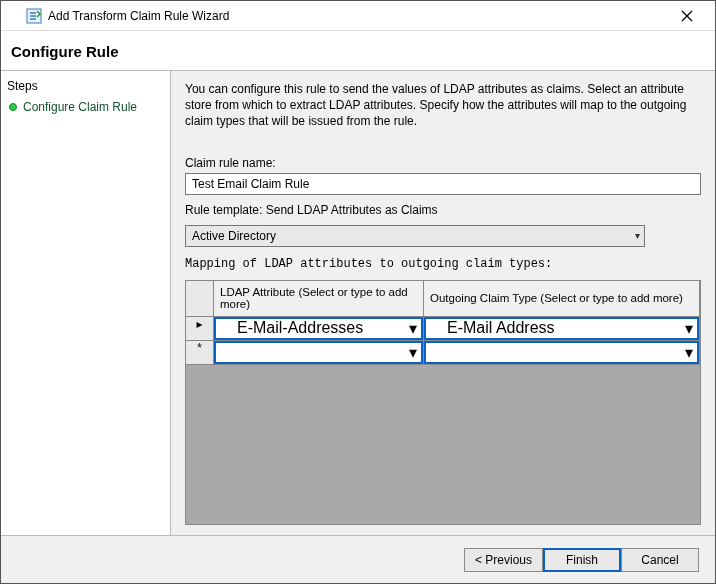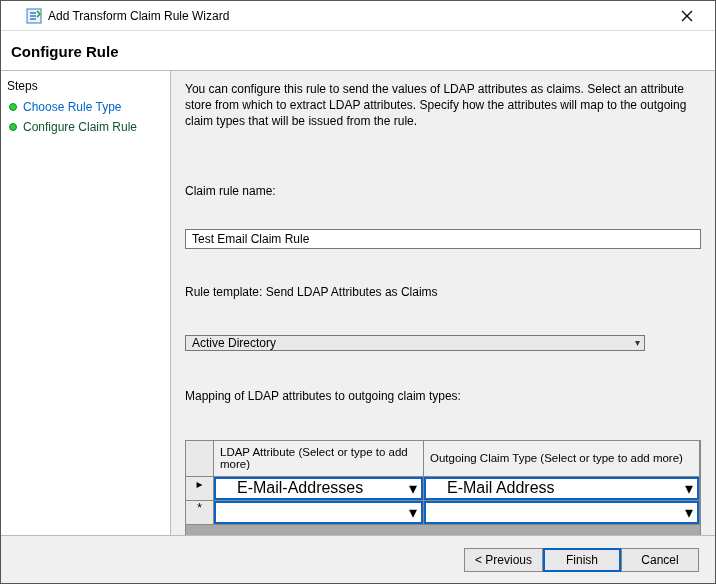--- a/index.html
+++ b/index.html
@@ -73,21 +73,20 @@
   }
   .step .link { color: #0066cc; cursor: pointer; }
   .step .current { color: #14532d; }
   .main {
     flex: 1;
     background: #f0f0f0;
     padding: 10px 14px 10px 14px;
     display: flex;
     flex-direction: column;
     min-height: 0;
-    gap: 28px;
   }
   .desc { line-height: 1.35; margin-bottom: 10px; }
   .label { margin: 16px 0 3px 0; }
   .textinput {
     width: 100%;
     height: 22px;
     border: 1px solid #777;
     background: #fff;
     padding: 2px 6px;
     font: inherit;
@@ -199,42 +198,38 @@
   </div>
 </div>
 
 <div class="heading">Configure Rule</div>
 
 <div class="split">
   <div class="sidebar">
     <div class="sidebar-title">Steps</div>
     <div class="step">
       <span class="bullet"></span>
-      <span class="link">Choose Rule Type</span>
-    </div>
-    <div class="step">
-      <span class="bullet"></span>
       <span class="current">Configure Claim Rule</span>
     </div>
   </div>
 
   <div class="main">
     <div class="desc">You can configure this rule to send the values of LDAP attributes as claims. Select an attribute store from which to extract LDAP attributes. Specify how the attributes will map to the outgoing claim types that will be issued from the rule.</div>
 
     <div class="label">Claim rule name:</div>
     <input class="textinput" type="text" value="Test Email Claim Rule" style="">
 
     <div class="rule-template">Rule template: Send LDAP Attributes as Claims</div>
 
     <div class="combo">
       <span>Active Directory</span>
       <span class="chev">▾</span>
     </div>
 
-    <div class="label" style="margin-top:10px;">Mapping of LDAP attributes to outgoing claim types:</div>
+    <div class="label" style="margin-top:10px;font-family:Liberation Mono, monospace;">Mapping of LDAP attributes to outgoing claim types:</div>
 
     <div class="grid-wrap">
       <div class="grid">
         <div class="grid-header">
           <div class="gh-cell rowhead"></div>
           <div class="gh-cell col1">LDAP Attribute (Select or type to add more)</div>
           <div class="gh-cell col2">Outgoing Claim Type (Select or type to add more)</div>
         </div>
         <div class="grid-row">
           <div class="gr-cell rowhead">▸</div>

